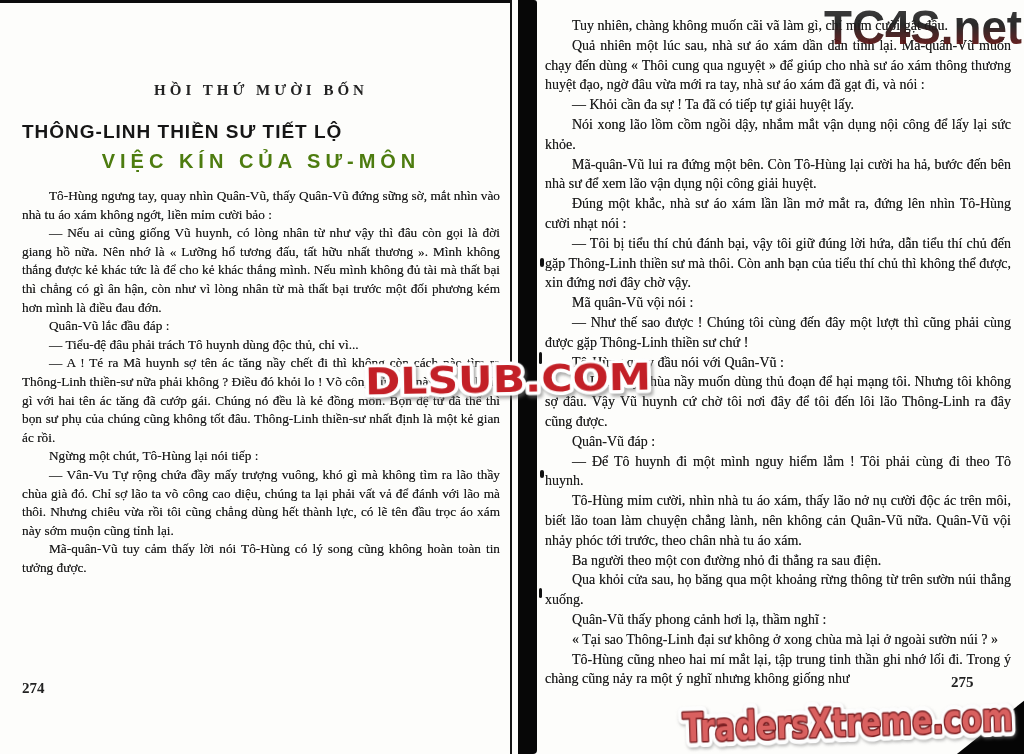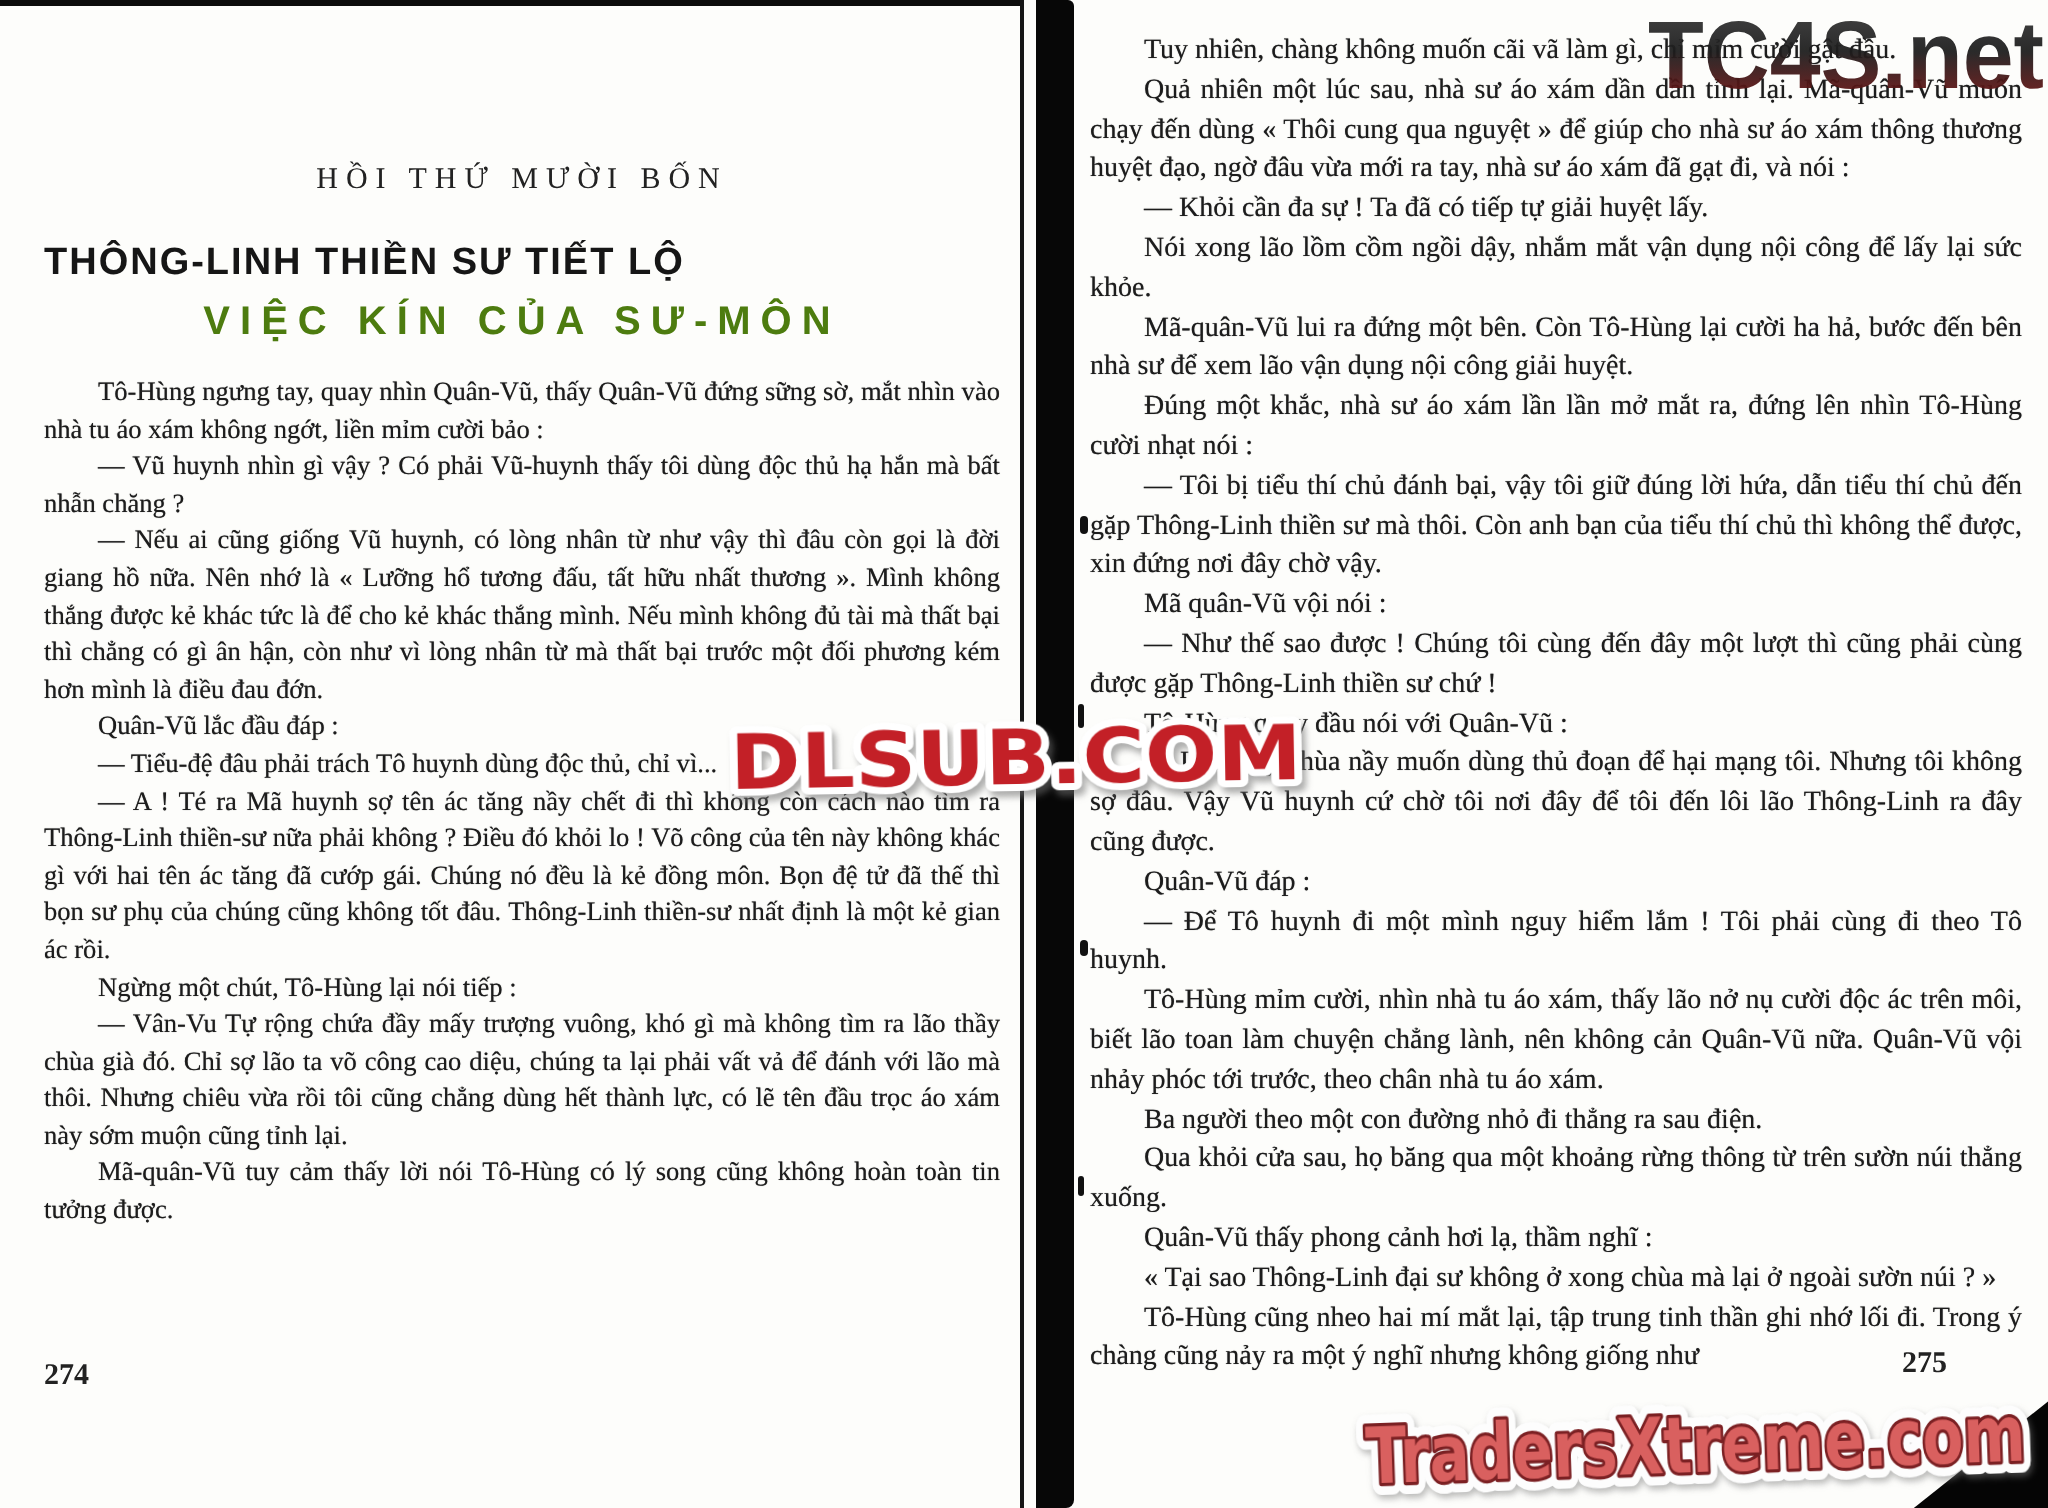--- a/index.html
+++ b/index.html
@@ -6,21 +6,21 @@
   .scan{
     position:relative;width:1024px;height:754px;overflow:hidden;
     background:#fdfdfb;font-family:"Liberation Serif",serif;color:#1c1c1c;
   }
   
   .page{position:absolute;top:0;height:754px;}
   .page-left{left:22px;width:478px;}
   .page-right{left:545px;width:466px;}
   .chapter-heading{
     margin-top:82px;text-align:center;font-size:15px;letter-spacing:4px;
-    font-family:"Liberation Serif",serif;color:#222;
+    font-family:"Liberation Serif",serif;color:#222;font-weight:bold;
   }
   .book-title-1{
     margin-top:22px;text-align:left;font-size:19px;font-weight:bold;
     font-family:"Liberation Sans",sans-serif;letter-spacing:1px;color:#161616;
   }
   .book-title-2{
     margin-top:7px;text-align:center;font-size:20px;font-weight:bold;
     font-family:"Liberation Sans",sans-serif;letter-spacing:5px;color:#4d7c0f;
   }
   .body-text{font-size:13.3px;line-height:18.6px;text-align:justify;
@@ -52,21 +52,20 @@
 <body>
 
 <div class="scan">
 
   <div class="page page-left">
     <div class="chapter-heading">HỒI THỨ MƯỜI BỐN</div>
     <div class="book-title-1">THÔNG-LINH THIỀN SƯ TIẾT LỘ</div>
     <div class="book-title-2">VIỆC KÍN CỦA SƯ-MÔN</div>
     <div class="body-text">
         <p class="para">Tô-Hùng ngưng tay, quay nhìn Quân-Vũ, thấy Quân-Vũ đứng sững sờ, mắt nhìn vào nhà tu áo xám không ngớt, liền mỉm cười bảo :</p>
-        <p class="para">— Vũ huynh nhìn gì vậy ? Có phải Vũ-huynh thấy tôi dùng độc thủ hạ hắn mà bất nhẫn chăng ?</p>
         <p class="para">— Nếu ai cũng giống Vũ huynh, có lòng nhân từ như vậy thì đâu còn gọi là đời giang hồ nữa. Nên nhớ là « Lưỡng hổ tương đấu, tất hữu nhất thương ». Mình không thắng được kẻ khác tức là để cho kẻ khác thắng mình. Nếu mình không đủ tài mà thất bại thì chẳng có gì ân hận, còn như vì lòng nhân từ mà thất bại trước một đối phương kém hơn mình là điều đau đớn.</p>
         <p class="para">Quân-Vũ lắc đầu đáp :</p>
         <p class="para">— Tiểu-đệ đâu phải trách Tô huynh dùng độc thủ, chỉ vì...</p>
         <p class="para">— A ! Té ra Mã huynh sợ tên ác tăng nầy chết đi thì không còn cách nào tìm ra Thông-Linh thiền-sư nữa phải không ? Điều đó khỏi lo ! Võ công của tên này không khác gì với hai tên ác tăng đã cướp gái. Chúng nó đều là kẻ đồng môn. Bọn đệ tử đã thế thì bọn sư phụ của chúng cũng không tốt đâu. Thông-Linh thiền-sư nhất định là một kẻ gian ác rồi.</p>
         <p class="para">Ngừng một chút, Tô-Hùng lại nói tiếp :</p>
         <p class="para">— Vân-Vu Tự rộng chứa đầy mấy trượng vuông, khó gì mà không tìm ra lão thầy chùa già đó. Chỉ sợ lão ta võ công cao diệu, chúng ta lại phải vất vả để đánh với lão mà thôi. Nhưng chiêu vừa rồi tôi cũng chẳng dùng hết thành lực, có lẽ tên đầu trọc áo xám này sớm muộn cũng tỉnh lại.</p>
         <p class="para">Mã-quân-Vũ tuy cảm thấy lời nói Tô-Hùng có lý song cũng không hoàn toàn tin tưởng được.</p>
       </div>
     <div class="page-number pn-left">274</div>
   </div>

